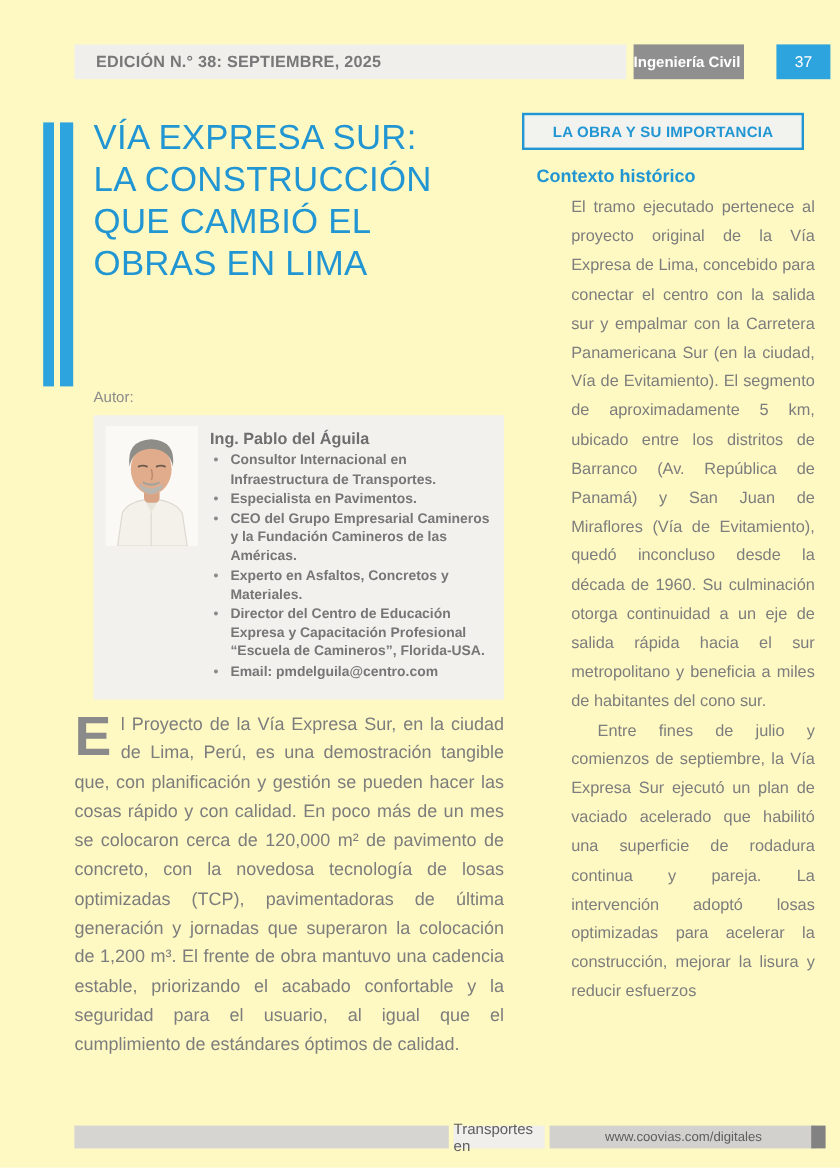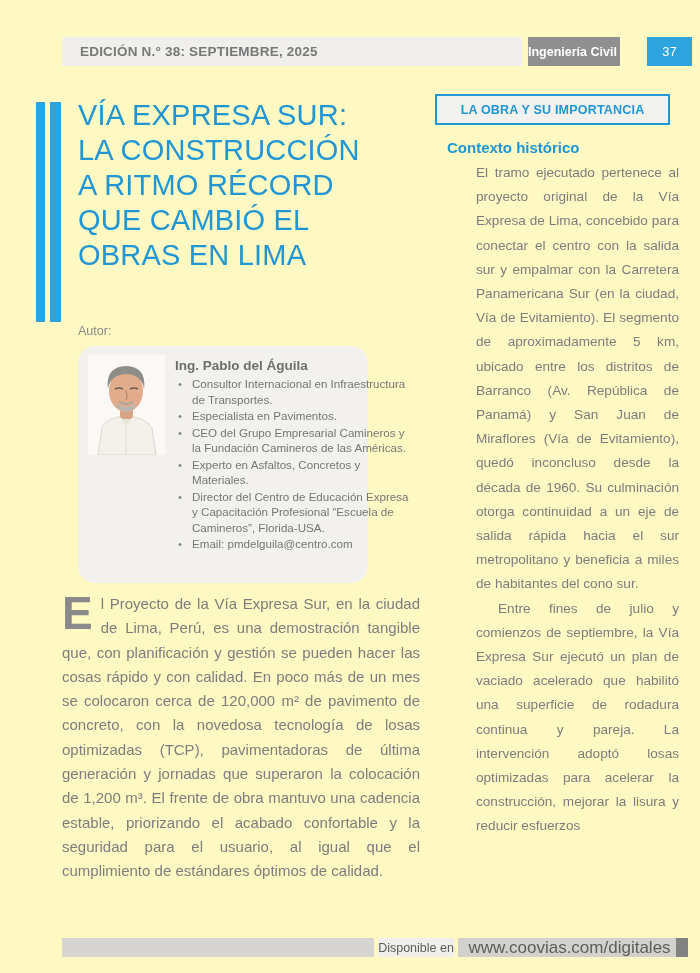--- a/index.html
+++ b/index.html
@@ -53,38 +53,37 @@
     color:var(--accent-blue,#2196d3);
     font-size:29px;font-weight:normal;line-height:35px;letter-spacing:.2px;
   }
   .author-label{
     position:absolute;left:78px;top:324px;
     color:#8a8a8a;font-size:12.5px;
   }
 
   
   .author-card{
-    position:absolute;left:78px;top:346px;width:290px;height:237px;
+    position:absolute;left:78px;top:346px;width:342px;height:237px;
     background:var(--card-bg,#f2f1ee);
-    border-radius:17px;
   }
   .author-photo{
     position:absolute;left:10px;top:9px;width:77px;height:100px;
     background:#fbfaf7;overflow:hidden;
   }
   .author-info{
     position:absolute;left:97px;top:12px;width:238px;
   }
   .author-name{
     color:#6e6e6e;font-size:13.5px;font-weight:bold;margin-bottom:3px;
   }
   .credentials{list-style:none;}
   .credentials li{
     position:relative;padding-left:17px;margin-bottom:1px;
-    color:#767676;font-size:11.6px;font-weight:normal;line-height:15.5px;
+    color:#767676;font-size:11.6px;font-weight:bold;line-height:15.5px;
   }
   .credentials li::before{
     content:"•";position:absolute;left:3px;top:0;color:#8a8a8a;
   }
 
   
   .intro{
     position:absolute;left:62px;top:592px;width:358px;
     color:var(--body-text,#7d7d7d);font-size:15px;line-height:24.3px;
     text-align:justify;
@@ -121,21 +120,21 @@
   .footer-available{
     position:absolute;left:378px;top:938px;width:76px;height:19px;
     background:var(--light-bar,#f0efeb);
     display:flex;align-items:center;justify-content:center;
     color:#5d5d5d;font-size:12.5px;
   }
   .footer-url{
     position:absolute;left:458px;top:938px;width:223px;height:19px;
     background:#d2d1ce;
     display:flex;align-items:center;justify-content:center;
-    color:#5d5d5d;font-size:17px;text-decoration:none;
+    color:#5d5d5d;font-size:11px;text-decoration:none;
   }
   .footer-end-square{
     position:absolute;left:676px;top:938px;width:12px;height:19px;
     background:#828282;
   }
 </style>
 </head>
 <body>
 
 <div class="page">
@@ -148,21 +147,20 @@
   </div>
   <div class="page-badge">
     <span>37</span>
   </div>
 
   <div class="title-bar-thin"></div>
   <div class="title-bar-thick"></div>
   <h1 class="article-title">
     <div>VÍA EXPRESA SUR:</div>
     <div>LA CONSTRUCCIÓN</div>
-    <div>A RITMO RÉCORD</div>
     <div>QUE CAMBIÓ EL</div>
     <div>OBRAS EN LIMA</div>
   </h1>
   <div class="author-label">Autor:</div>
 
   <div class="author-card">
     <div class="author-photo">
       <svg viewBox="0 0 77 100" width="77" height="100">
         <rect x="0" y="0" width="77" height="100" fill="#faf9f6"></rect>
 
@@ -206,18 +204,18 @@
     <span>LA OBRA Y SU IMPORTANCIA</span>
   </div>
   <div class="sidebar-heading">Contexto histórico</div>
   <div class="sidebar-body">
     <p>El tramo ejecutado pertenece al proyecto original de la Vía Expresa de Lima, concebido para conectar el centro con la salida sur y empalmar con la Carretera Panamericana Sur (en la ciudad, Vía de Evitamiento). El segmento de aproximadamente 5 km, ubicado entre los distritos de Barranco (Av. República de Panamá) y San Juan de Miraflores (Vía de Evitamiento), quedó inconcluso desde la década de 1960. Su culminación otorga continuidad a un eje de salida rápida hacia el sur metropolitano y beneficia a miles de habitantes del cono sur.</p>
     <p>Entre fines de julio y comienzos de septiembre, la Vía Expresa Sur ejecutó un plan de vaciado acelerado que habilitó una superficie de rodadura continua y pareja. La intervención adoptó losas optimizadas para acelerar la construcción, mejorar la lisura y reducir esfuerzos</p>
   </div>
 
   <div class="footer-bar-left"></div>
   <div class="footer-available">
-    <span>Disponible en</span>
+    <span>Transportes en</span>
   </div>
   <a class="footer-url" href="#">www.coovias.com/digitales</a>
   <div class="footer-end-square"></div>
 
 </div>
 
 </body></html>

